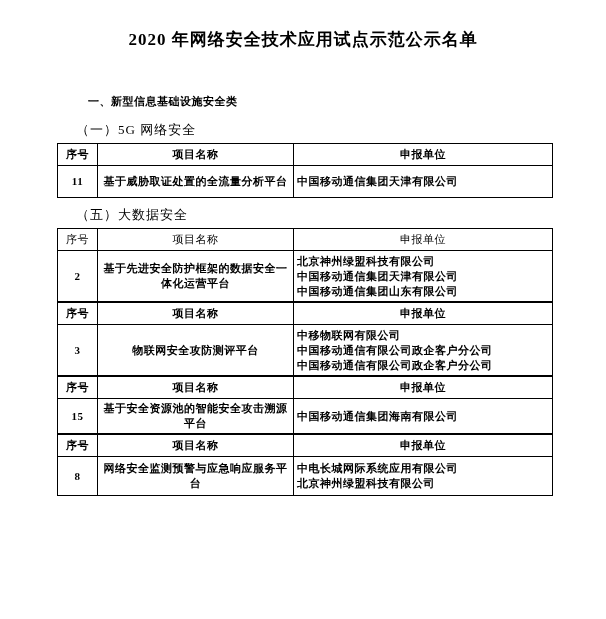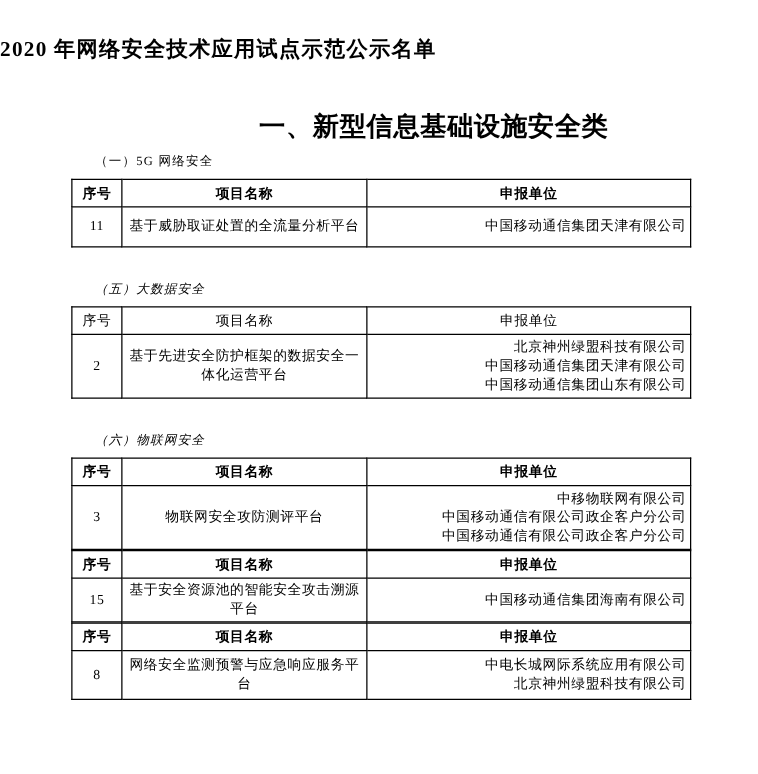--- a/index.html
+++ b/index.html
@@ -15,55 +15,53 @@
     overflow: hidden;
   }
   .page {
     width: 606px;
     height: 619px;
     background: #ffffff;
     box-sizing: border-box;
   }
   .doc-title {
     padding-top: 28px;
-    text-align: left;
+    text-align: center;
     font-size: 17px;
     font-weight: bold;
     letter-spacing: 1px;
     line-height: 24px;
   }
   .section-heading {
     margin: 40px 0 0 88px;
     font-family: Liberation Sans, sans-serif;
-    font-size: 21px;
+    font-size: 11px;
     font-weight: bold;
     line-height: 19px;
     letter-spacing: 0.5px;
-    text-align: center;
   }
   .section-heading.second {
     margin-top: 14px;
   }
   .subsection-heading {
     margin: 9px 0 4px 76px;
     font-family: "Liberation Serif", serif;
-    font-size: 10px;
+    font-size: 13px;
     font-weight: normal;
     line-height: 19px;
     letter-spacing: 1px;
   }
   table.doc-table {
     margin-left: 57px;
     width: 417px;
     border-collapse: collapse;
     table-layout: fixed;
   }
   table.doc-table + .subsection-heading {
-    margin-top: 24px;
-    font-style: italic;
+    margin-top: 7px;
   }
   table.doc-table th,
   table.doc-table td {
     border: 1px solid #000000;
     text-align: center;
     vertical-align: middle;
     padding: 2px 3px;
     overflow: hidden;
   }
   table.doc-table th {
@@ -75,29 +73,30 @@
   }
   table.doc-table.kai-header th {
     font-family: "Liberation Serif", serif;
     font-weight: normal;
   }
   table.doc-table td {
     font-family: "Liberation Serif", serif;
     font-size: 11px;
     letter-spacing: 0.5px;
     line-height: 15px;
+    font-weight: bold;
   }
   .col-no { width: 40px; }
   .col-project { width: 196px; }
   .col-applicant { width: 259px; }
   td.cell-project { padding: 4px 8px; }
   tr.row-1line td { height: 27px; }
   tr.row-2line td { height: 34px; }
   tr.row-3line td { height: 46px; }
-  .applicant-line { text-align: right; }
+  .applicant-line { text-align: left; }
 </style>
 </head>
 <body>
 
 <div class="page">
 
   <div class="doc-title">2020 年网络安全技术应用试点示范公示名单</div>
 
   <div class="section-heading">一、新型信息基础设施安全类</div>
 
@@ -142,21 +141,20 @@
       <td class="cell-project">基于先进安全防护框架的数据安全一体化运营平台</td>
       <td>
         <div class="applicant-line">北京神州绿盟科技有限公司</div>
         <div class="applicant-line">中国移动通信集团天津有限公司</div>
         <div class="applicant-line">中国移动通信集团山东有限公司</div>
       </td>
     </tr>
   </tbody>
     </table>
 
-  <div class="subsection-heading">（六）物联网安全</div>
   <table class="doc-table">
     <colgroup>
         <col class="col-no">
         <col class="col-project">
         <col class="col-applicant">
       </colgroup>
     <tbody>
         <tr>
       <th>序号</th>
       <th>项目名称</th>

